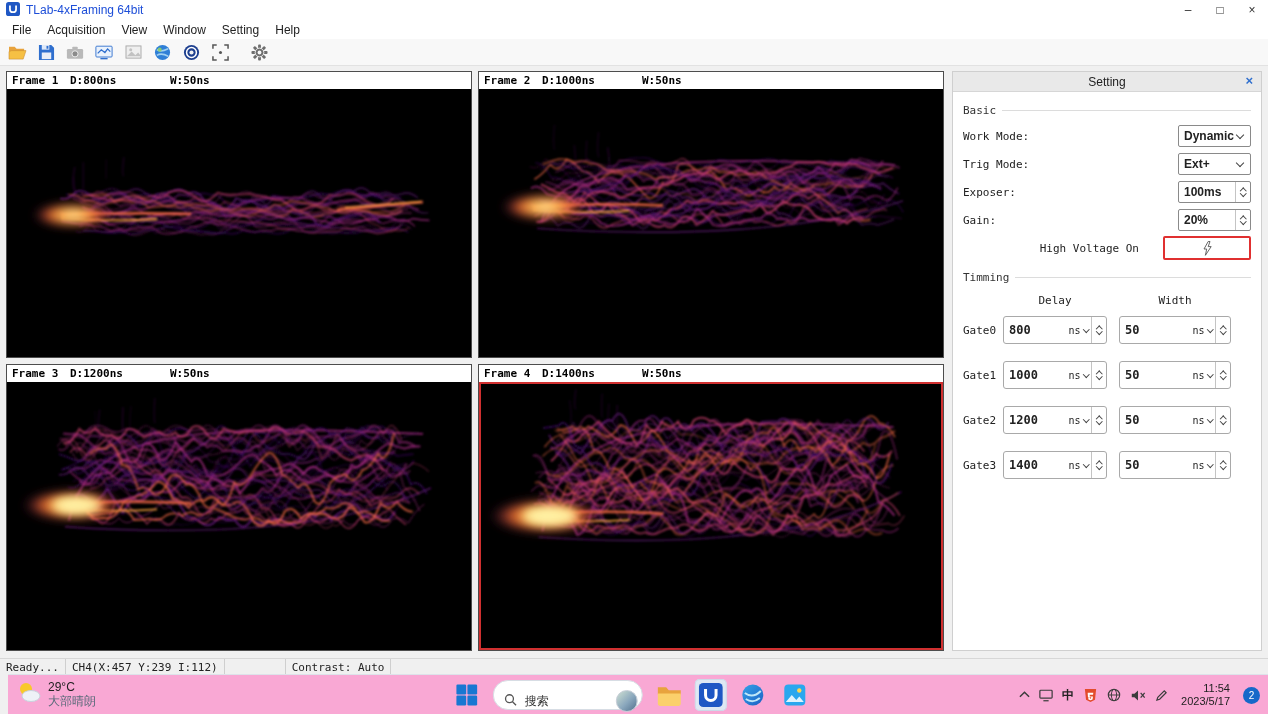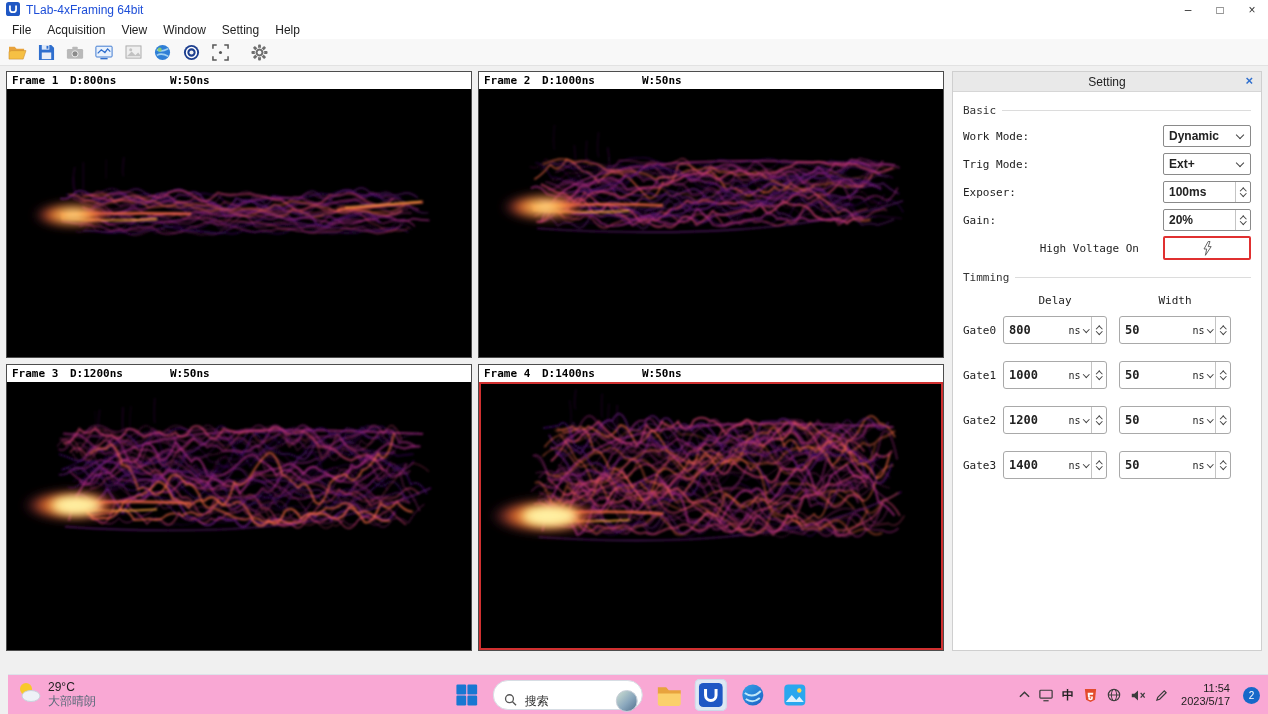--- a/index.html
+++ b/index.html
@@ -38,21 +38,21 @@
   .settings-header{height:19px;background:#e9e9e9;border-bottom:1px solid #d6d6d6;display:flex;align-items:center;justify-content:center;position:relative;}
   .settings-title{font-size:12px;color:#222;}
   .settings-close{position:absolute;right:8px;top:1px;color:#2f6fce;font-size:13px;font-weight:bold;cursor:default;}
   .settings-body{padding:8px 10px 0 10px;}
   .glabel{display:flex;align-items:center;gap:6px;margin:4px 0 8px 0;font:11px "DejaVu Sans Mono",monospace;color:#333;}
   .glabel .gline{flex:1;border-top:1px solid #dcdcdc;height:0;}
   .srow{display:flex;align-items:center;justify-content:space-between;height:22px;margin-bottom:6px;}
   .slabel{font:11px "DejaVu Sans Mono",monospace;color:#222;}
   .ctl{display:flex;align-items:center;border:1px solid #8a8a8a;background:#fff;border-radius:2px;height:22px;box-sizing:border-box;font:bold 12px "Liberation Sans",sans-serif;}
   .ctl .val{flex:1;padding:0 5px;white-space:nowrap;overflow:hidden;}
-  .srow .ctl{width:88px;}
+  .srow .ctl{width:73px;}
   .cv{display:inline-block;border-right:1.4px solid #444;border-bottom:1.4px solid #444;width:5px;height:5px;}
   .cv-d{transform:rotate(45deg);margin-top:-2px;}
   .cv-u{transform:rotate(-135deg);margin-bottom:-3px;}
   .cv.sm{width:3.5px;height:3.5px;border-width:1.2px;}
   .dd .cv-d{margin-right:7px;}
   .spin{width:14px;align-self:stretch;border-left:1px solid #c4c4c4;display:flex;flex-direction:column;align-items:center;justify-content:center;gap:3px;}
   .unit{display:flex;align-items:center;gap:3px;font:10px "DejaVu Sans Mono",monospace;color:#222;padding-right:3px;}
   .hv-row{justify-content:flex-end;gap:24px;margin-top:4px;}
   .hv-btn{width:88px;height:24px;border:2px solid #e03030;background:#fff;border-radius:2px;display:flex;align-items:center;justify-content:center;padding:0;}
   .timing-wrap{margin-top:12px;}
@@ -674,20 +674,25 @@
                   <i class="cv cv-d sm"></i>
                 </span>
             </div>
           </div>
         </div>
 
       </div>
     </div>
   </div>
 
+  <div class="statusbar">
+    <span class="status-cell">Ready...</span>
+    <span class="status-cell">CH4(X:457 Y:239 I:112)</span>
+    <span class="status-cell status-contrast">Contrast: Auto</span>
+  </div>
 
   <div class="taskbar">
     <div class="weather">
       <span><svg width="26" height="26" viewBox="0 0 26 26">
             <circle cx="10" cy="10" r="6" fill="#f8c929"></circle>
             <ellipse cx="15" cy="17" rx="9" ry="5.5" fill="#eef2f7" stroke="#c9d2dd"></ellipse>
           </svg></span>
       <span class="weather-texts">
         <span class="weather-temp">29°C</span>
         <span class="weather-desc">大部晴朗</span>

